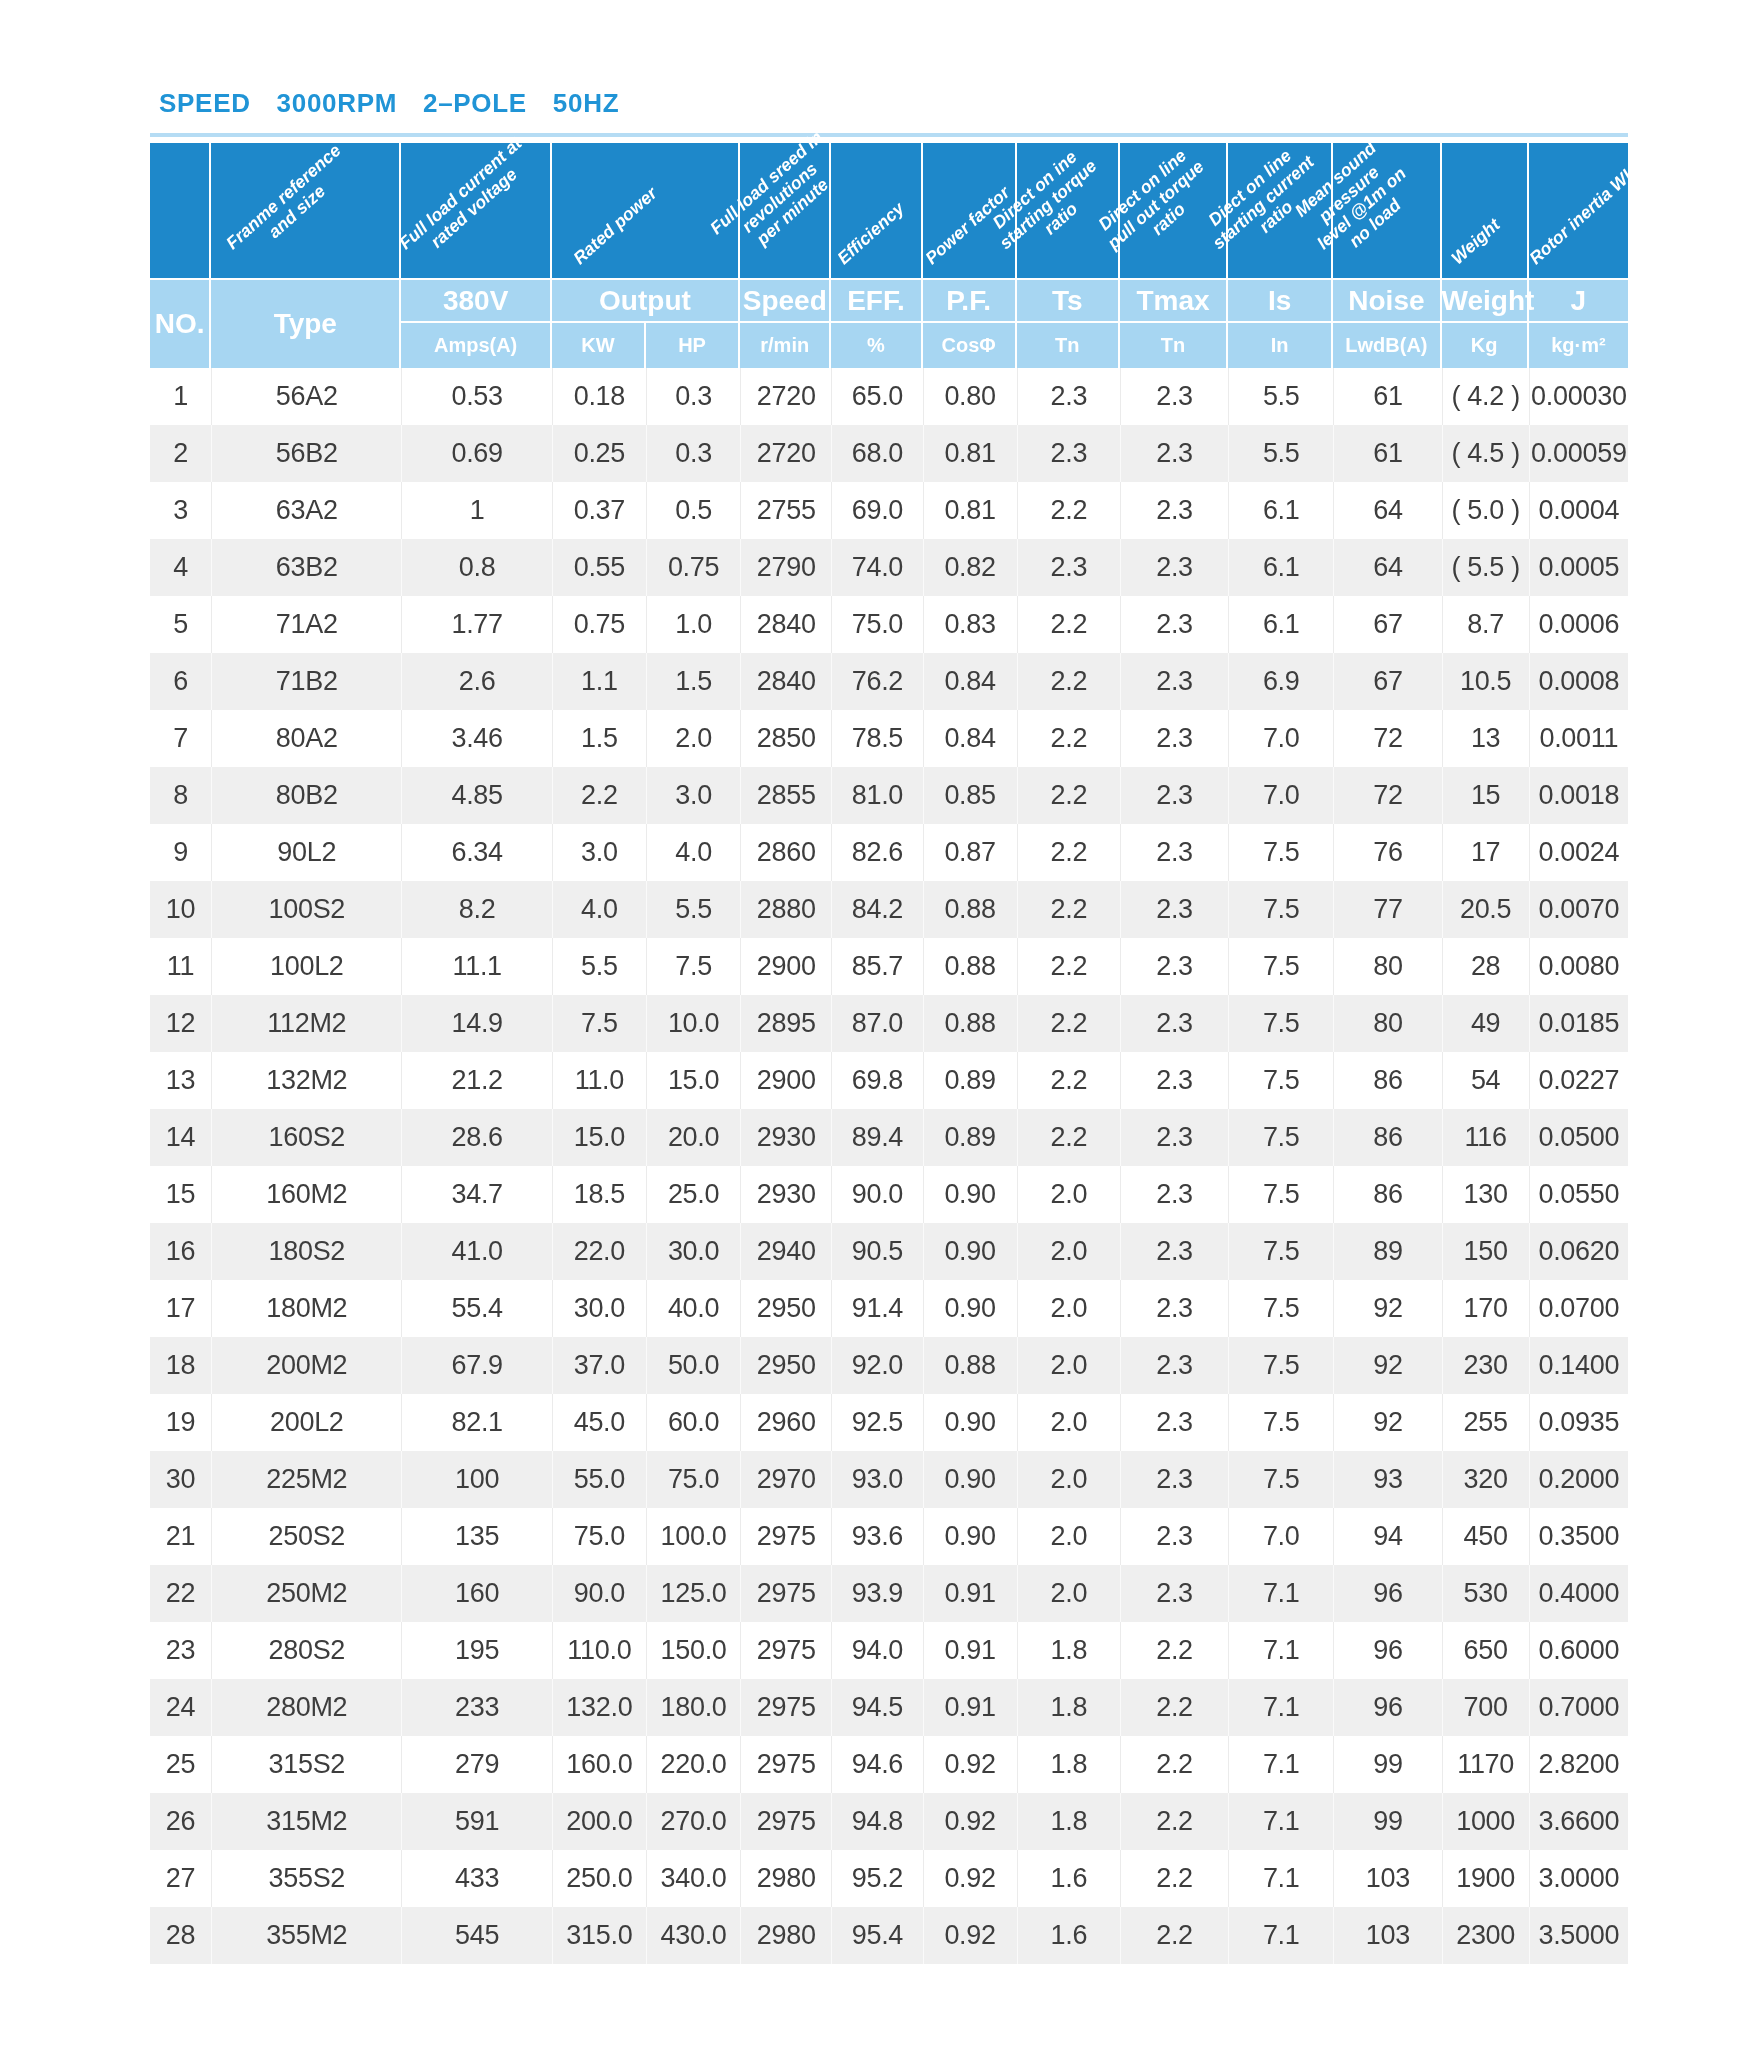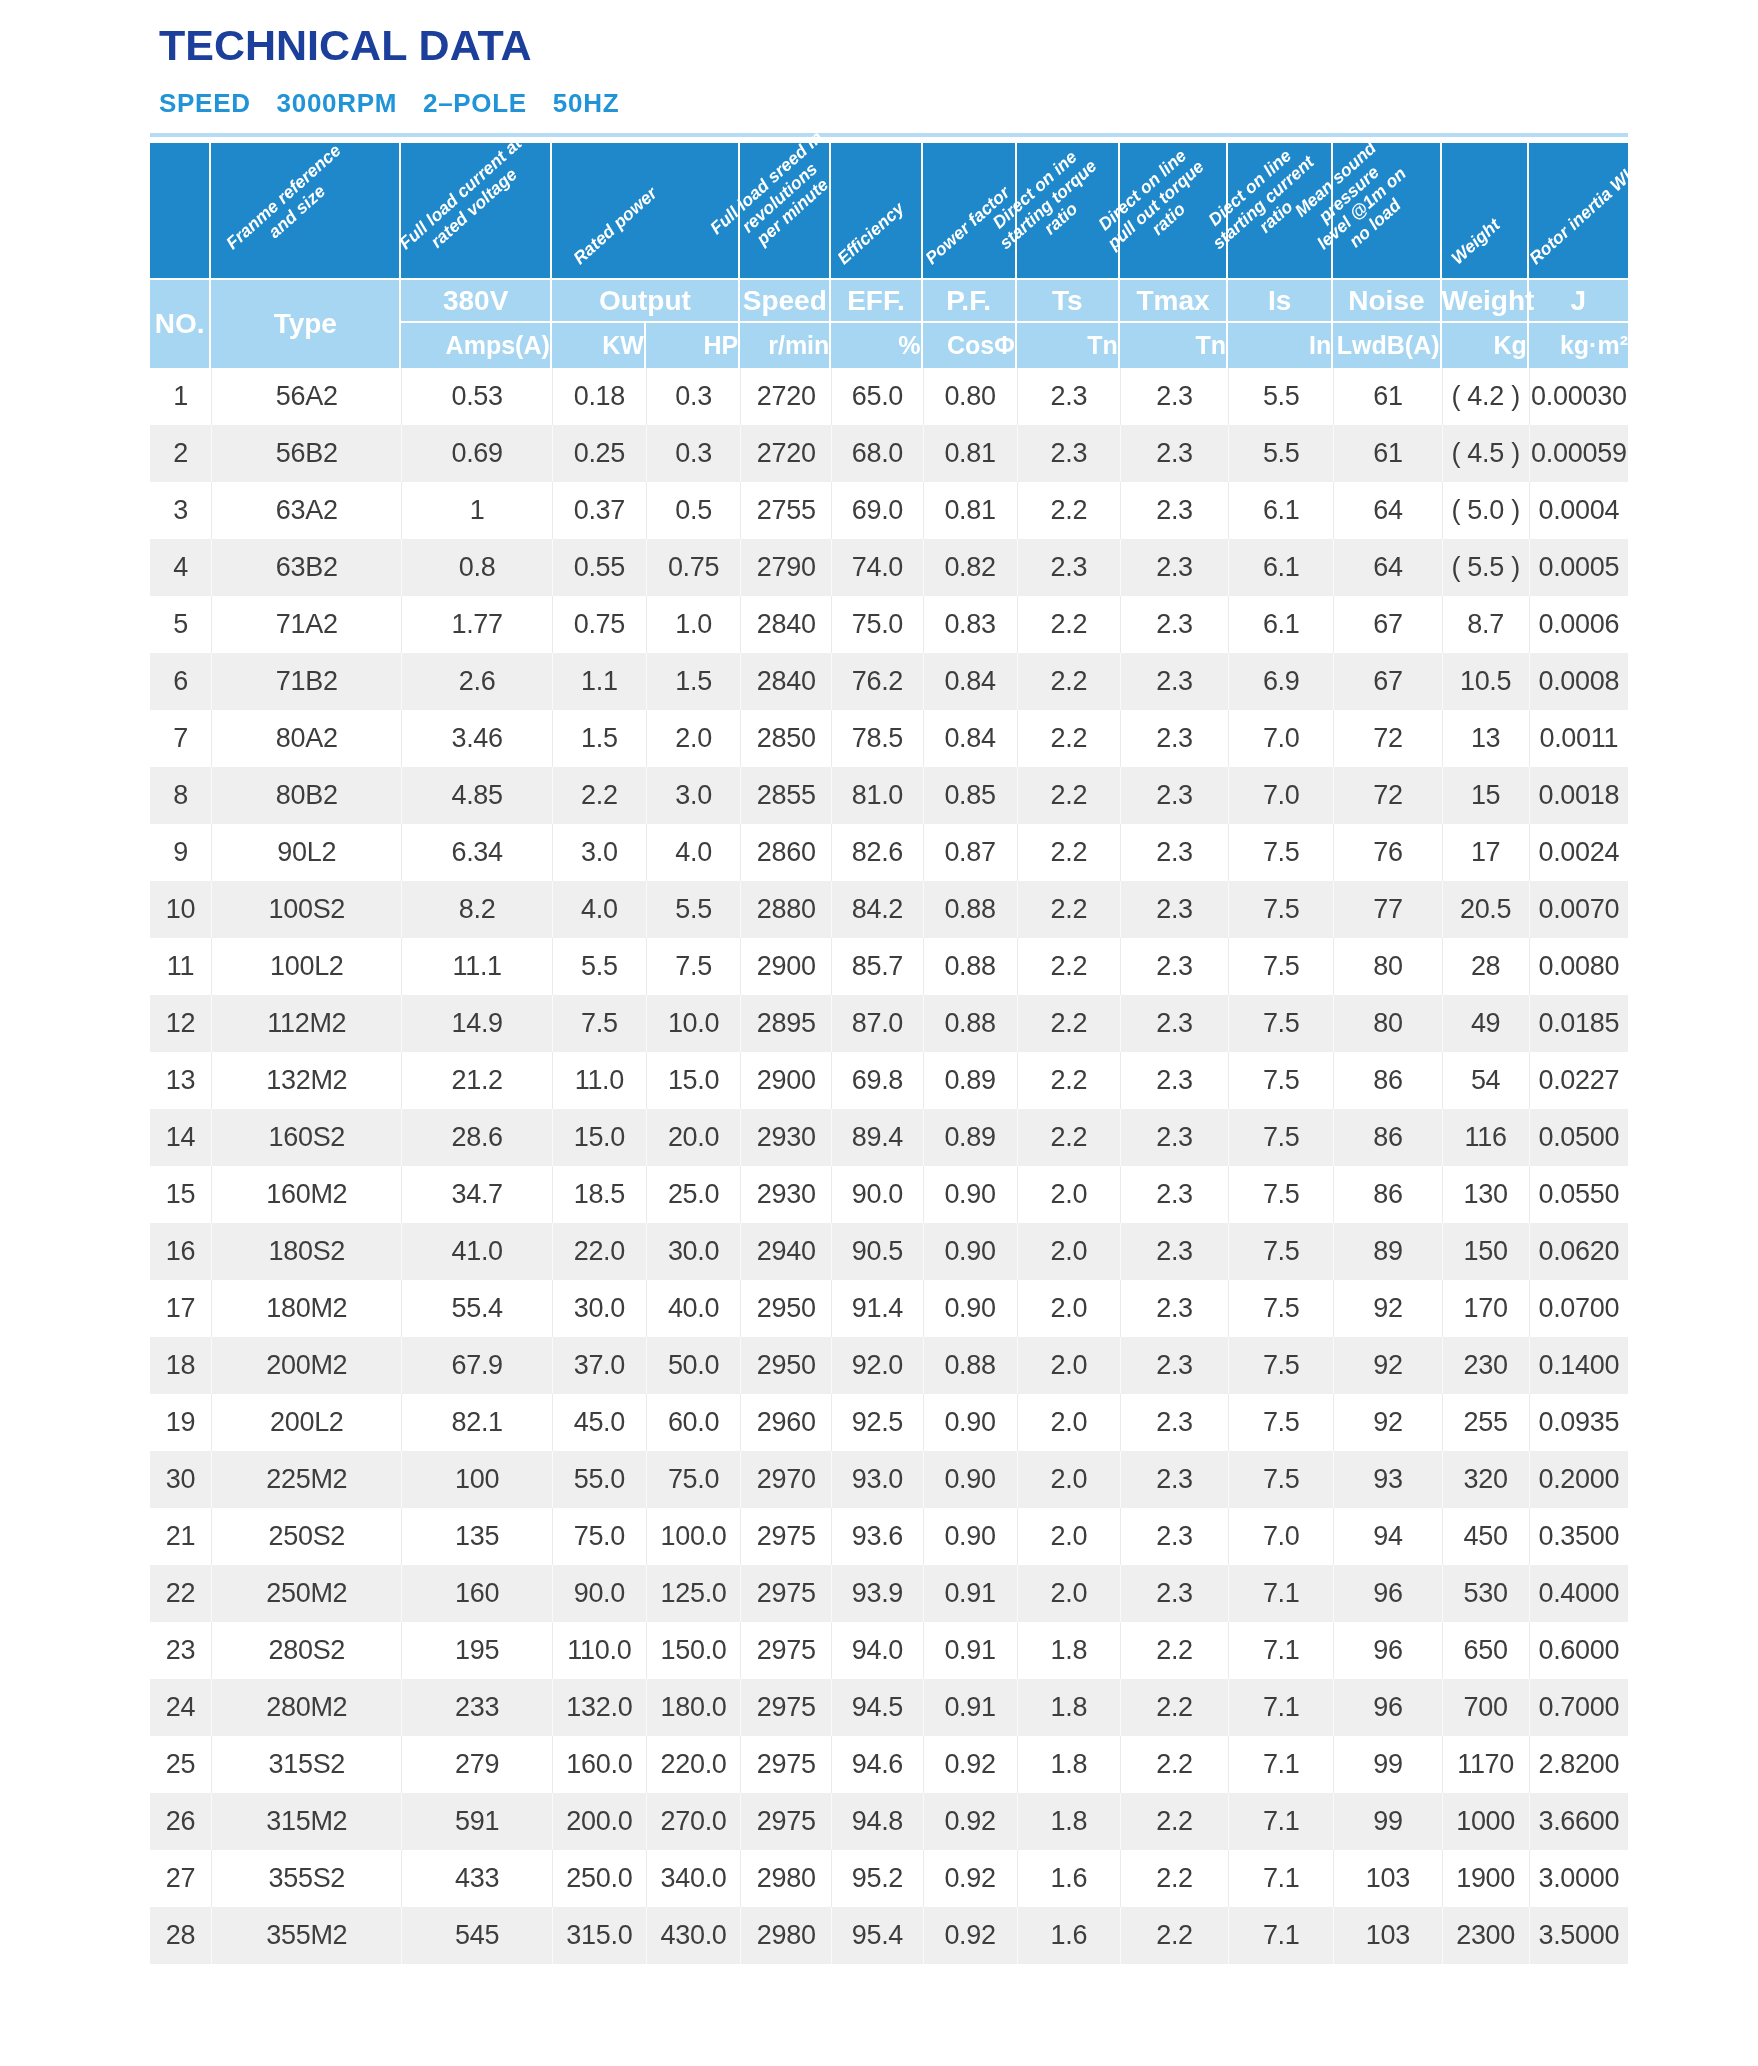--- a/index.html
+++ b/index.html
@@ -23,38 +23,37 @@
   
   tr.darkrow th{background:#1e88ca;height:137px;border-bottom:2.8px solid #fff;position:relative;overflow:visible;}
   tr.darkrow th.bl{border-right:2.8px solid #fff;}
   .diag{position:absolute;left:11.2px;bottom:9.8px;transform-origin:0 100%;
         transform:rotate(-42deg);white-space:pre;text-align:center;line-height:1.12;
         font-size:17.5px;font-weight:bold;font-style:italic;color:#ffffff;}
 
   
   tr.subA th,tr.subB th{background:#a7d6f2;color:#ffffff;font-weight:bold;text-align:center;vertical-align:middle;}
   tr.subA th{height:43px;border-bottom:2.8px solid #fff;font-size:28px;}
-  tr.subB th{height:45px;font-size:25px;text-align:right;}
+  tr.subB th{height:45px;font-size:20px;}
   tr.subA th.bl,tr.subB th.bl{border-right:2.8px solid #fff;}
   th.corner{height:88px;font-size:29px;border-bottom:none !important;}
   th.ratio{font-size:25px;}
 
   
   tbody.data td{height:57px;text-align:center;vertical-align:middle;
                 font-size:27px;letter-spacing:-0.3px;color:#3d3d3d;background:transparent;}
   tbody.data tr:nth-child(even){background:#efefef;}
   tbody.data tr:nth-child(odd) td + td{border-left:1.4px solid #ebebeb;}
   tbody.data tr:nth-child(even) td + td{border-left:1.4px solid #fafafa;}
 </style>
 </head>
 <body>
 
 <div id="page">
 
-  <div class="title">TECHNICAL DATA</div>
   <div class="subtitle">SPEED 3000RPM 2–POLE 50HZ</div>
 
   <div class="topstrip"></div>
 
   <table class="tech">
     <colgroup>
       <col style="width:61px">
         <col style="width:190px">
         <col style="width:150px">
       <col style="width:94px">

